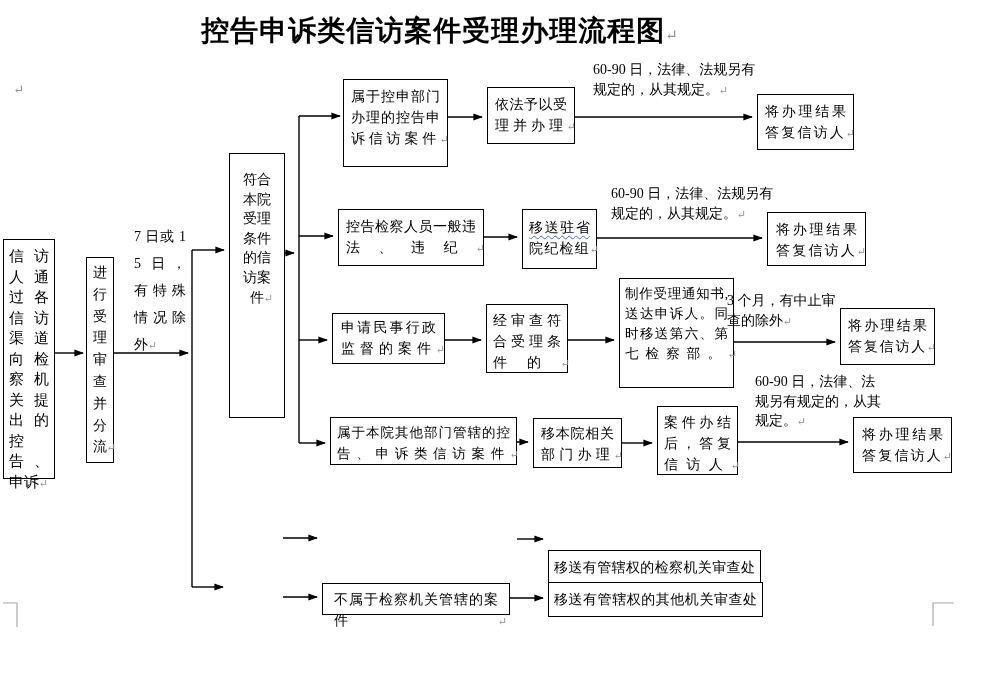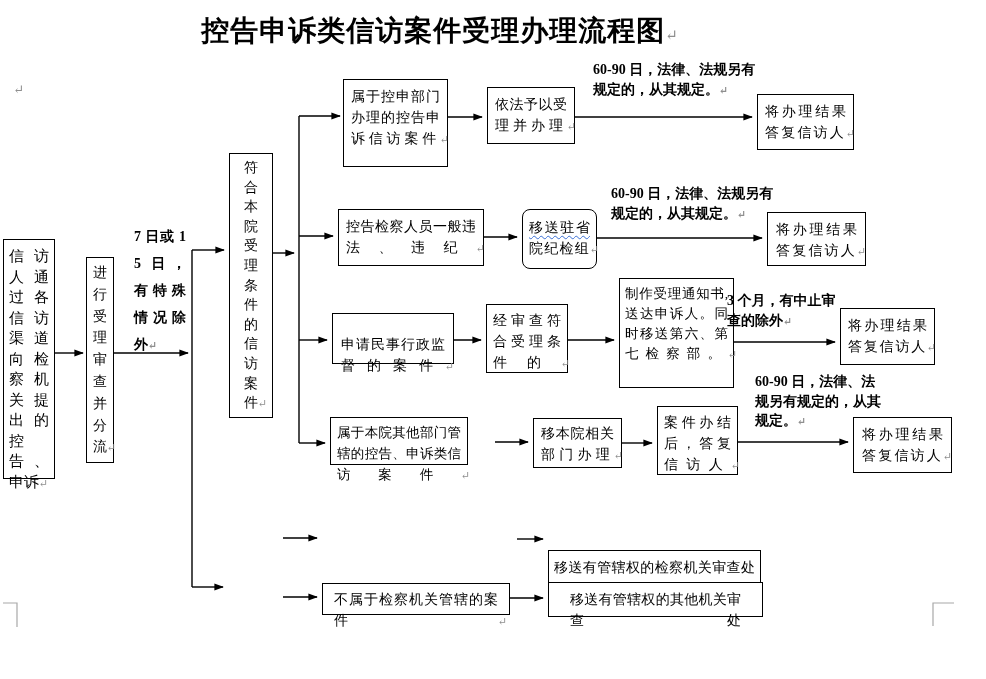--- a/index.html
+++ b/index.html
@@ -4,21 +4,21 @@
 <style>
   html,body{margin:0;padding:0;background:#fff;}
   .canvas{position:relative;width:986px;height:679px;background:#ffffff;overflow:hidden;
           font-family:"Liberation Serif","DejaVu Serif",serif;color:#000;}
   .page-title{position:absolute;left:200px;top:12px;width:480px;text-align:center;
               font-size:28px;font-weight:bold;letter-spacing:1px;white-space:nowrap;}
   .node{position:absolute;border:1.4px solid #000;box-sizing:border-box;background:#fff;
         font-size:14px;line-height:21px;word-break:break-all;
         text-align:justify;text-align-last:justify;}
   .vcol{text-align:center;text-align-last:center;}
-  .flabel{position:absolute;font-size:14px;line-height:19.5px;word-break:break-all;text-align:left;font-weight:bold;}
+  .flabel{position:absolute;font-size:14px;line-height:19.5px;word-break:break-all;text-align:left;}
   .crlf{display:inline-block;width:0;white-space:pre;color:#8f8f8f;font-size:11px;vertical-align:baseline;}
   .title-crlf{color:#8f8f8f;font-size:15px;font-weight:normal;}
   .gcheck{text-decoration:underline;text-decoration-style:wavy;text-decoration-color:#3b6fd4;
           text-decoration-thickness:1px;text-underline-offset:3px;}
   .margin-pilcrow{position:absolute;left:13px;top:82px;color:#8f8f8f;font-size:13px;}
   svg.wires{position:absolute;left:0;top:0;pointer-events:none;}
 </style>
 </head>
 <body>
 
@@ -66,42 +66,42 @@
   <div class="page-title"><span>控告申诉类信访案件受理办理流程图</span><span class="title-crlf">↵</span></div>
 
   <div class="margin-pilcrow">↵</div>
 
   <div class="node" style="left:3px;top:239px;width:52px;height:240px;padding:6px 5px;font-size:15px;line-height:20.5px;text-align-last:left;"><span>信访人通过各信访渠道向检察机关提出的控告、申诉</span><span class="crlf">↵</span></div>
 
   <div class="node vcol" style="left:86px;top:257px;width:28px;height:206px;padding:4px 0;line-height:21.8px;"><span>进行受理审查并分流</span><span class="crlf">↵</span></div>
 
   <div class="flabel" style="left:134px;top:223px;width:52px;line-height:27px;text-align:justify;text-align-last:left;"><span>7 日或 15 日，有特殊情况除外</span><span class="crlf">↵</span></div>
 
-  <div class="node vcol" style="left:229px;top:153px;width:44px;height:265px;padding:4px 11px;line-height:19.6px;"><span>符合本院受理条件的信访案件</span><span class="crlf">↵</span></div>
+  <div class="node vcol" style="left:229px;top:153px;width:56px;height:265px;padding:16px 11px;line-height:19.6px;"><span>符合本院受理条件的信访案件</span><span class="crlf">↵</span></div>
 
 
   <div class="node" style="left:343px;top:79px;width:105px;height:88px;padding:6px 7px;"><span>属于控申部门办理的控告申诉信访案件</span><span class="crlf">↵</span></div>
   <div class="node" style="left:487px;top:87px;width:88px;height:57px;padding:6px 7px;"><span>依法予以受理并办理</span><span class="crlf">↵</span></div>
   <div class="flabel" style="left:593px;top:60px;width:170px;"><span>60-90 日，法律、法规另有规定的，从其规定。</span><span class="crlf">↵</span></div>
   <div class="node" style="left:757px;top:94px;width:97px;height:56px;padding:6px 7px;"><span>将办理结果答复信访人</span><span class="crlf">↵</span></div>
 
   <div class="node" style="left:338px;top:209px;width:146px;height:57px;padding:6px 7px;"><span>控告检察人员一般违法、违纪</span><span class="crlf">↵</span></div>
-  <div class="node" style="left:522px;top:209px;width:75px;height:60px;padding:7px 6px;border-radius:8px;"><span class="gcheck">移送驻省</span><span>院纪检组</span><span class="crlf">↵</span></div>
+  <div class="node" style="left:522px;top:209px;width:75px;height:60px;padding:7px 6px;"><span class="gcheck">移送驻省</span><span>院纪检组</span><span class="crlf">↵</span></div>
   <div class="flabel" style="left:611px;top:184px;width:170px;"><span>60-90 日，法律、法规另有规定的，从其规定。</span><span class="crlf">↵</span></div>
   <div class="node" style="left:767px;top:212px;width:99px;height:54px;padding:6px 8px;"><span>将办理结果答复信访人</span><span class="crlf">↵</span></div>
 
-  <div class="node" style="left:332px;top:313px;width:122px;height:51px;padding:20px 8px;"><span>申请民事行政监督的案件</span><span class="crlf">↵</span></div>
+  <div class="node" style="left:332px;top:313px;width:113px;height:51px;padding:3px 8px;"><span>申请民事行政监督的案件</span><span class="crlf">↵</span></div>
   <div class="node" style="left:486px;top:304px;width:82px;height:69px;padding:5px 6px;"><span>经审查符合受理条件的</span><span class="crlf">↵</span></div>
   <div class="node" style="left:619px;top:278px;width:115px;height:110px;padding:5px 5px;font-size:13.5px;line-height:20px;"><span>制作受理通知书,送达申诉人。同时移送第六、第七检察部。</span><span class="crlf">↵</span></div>
   <div class="flabel" style="left:727px;top:291px;width:118px;"><span>3 个月，有中止审查的除外</span><span class="crlf">↵</span></div>
   <div class="node" style="left:840px;top:308px;width:95px;height:57px;padding:6px 7px;"><span>将办理结果答复信访人</span><span class="crlf">↵</span></div>
 
-  <div class="node" style="left:330px;top:417px;width:138px;height:48px;padding:4px 6px;font-size:13.5px;"><span>属于本院其他部门管辖的控告、申诉类信访案件</span><span class="crlf">↵</span></div>
+  <div class="node" style="left:330px;top:417px;width:187px;height:48px;padding:4px 6px;font-size:13.5px;"><span>属于本院其他部门管辖的控告、申诉类信访案件</span><span class="crlf">↵</span></div>
   <div class="node" style="left:657px;top:406px;width:81px;height:69px;padding:5px 6px;"><span>案件办结后，答复信访人</span><span class="crlf">↵</span></div>
   <div class="node" style="left:533px;top:418px;width:89px;height:50px;padding:4px 7px;"><span>移本院相关部门办理</span><span class="crlf">↵</span></div>
   <div class="flabel" style="left:755px;top:372px;width:126px;"><span>60-90 日，法律、法规另有规定的，从其规定。</span><span class="crlf">↵</span></div>
   <div class="node" style="left:853px;top:417px;width:99px;height:56px;padding:6px 8px;"><span>将办理结果答复信访人</span><span class="crlf">↵</span></div>
 
   <div class="node" style="left:548px;top:522px;width:213px;height:35px;padding:6px 5px;margin-top:28px;"><span>移送有管辖权的检察机关审查处</span></div>
   <div class="node" style="left:322px;top:583px;width:188px;height:32px;padding:5px 11px;"><span>不属于检察机关管辖的案件</span><span class="crlf">↵</span></div>
-  <div class="node" style="left:548px;top:582px;width:215px;height:35px;padding:6px 21px;"><span>移送有管辖权的其他机关审查处</span></div>
+  <div class="node" style="left:548px;top:582px;width:215px;height:35px;padding:6px 5px;"><span>移送有管辖权的其他机关审查处</span></div>
 
 </div>
 
 </body></html>

